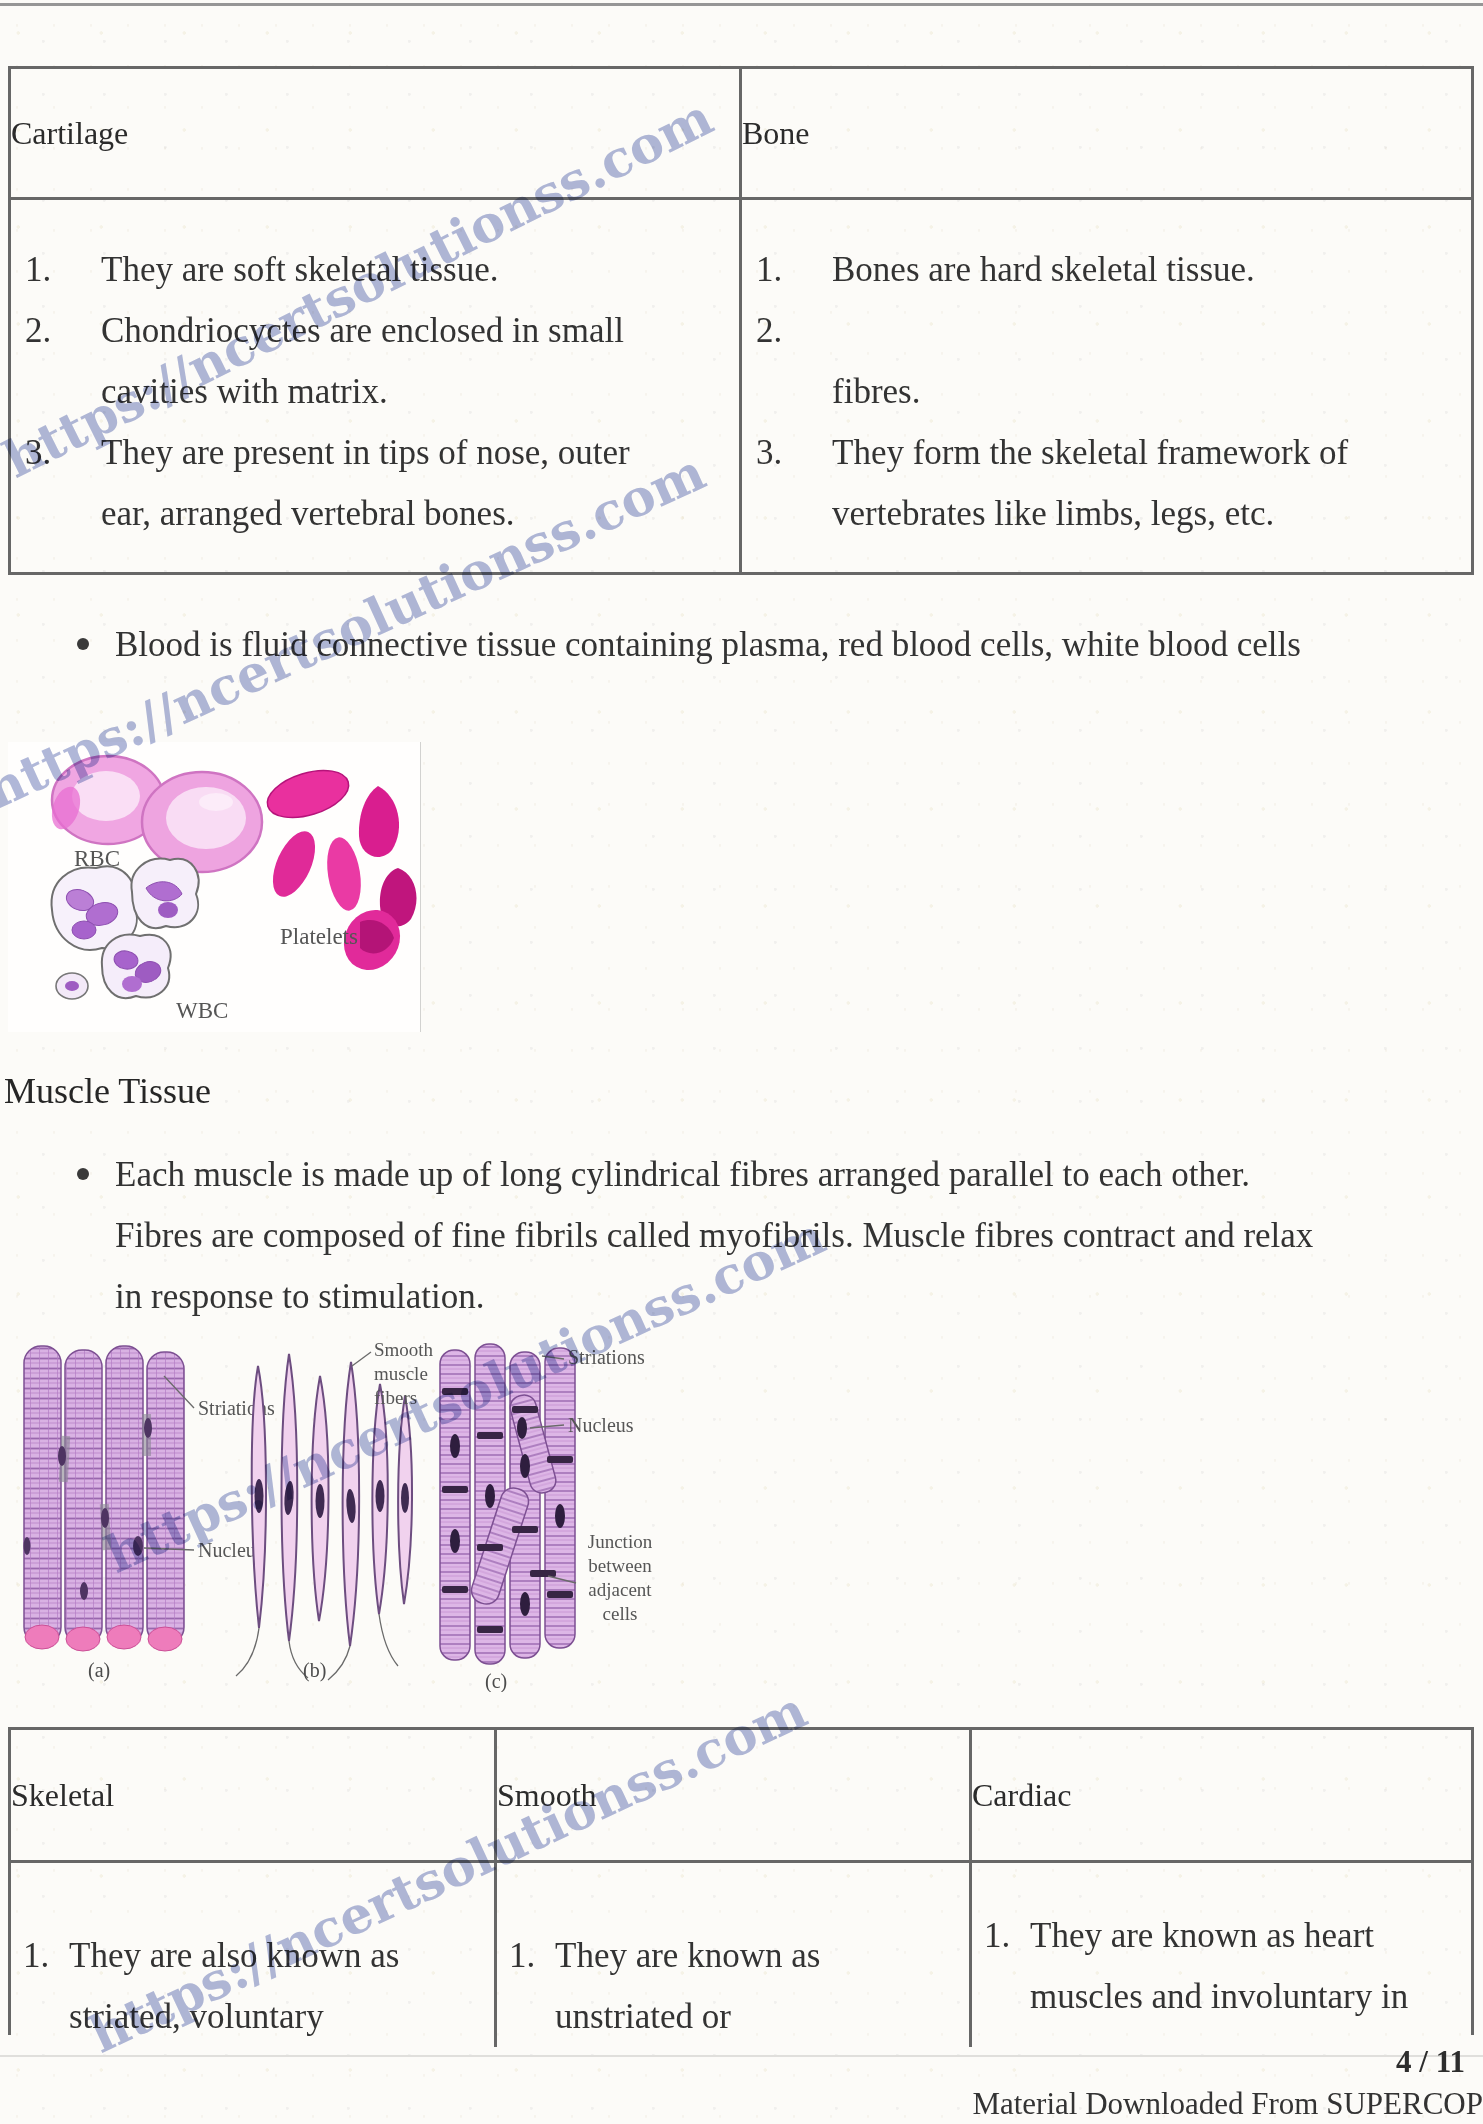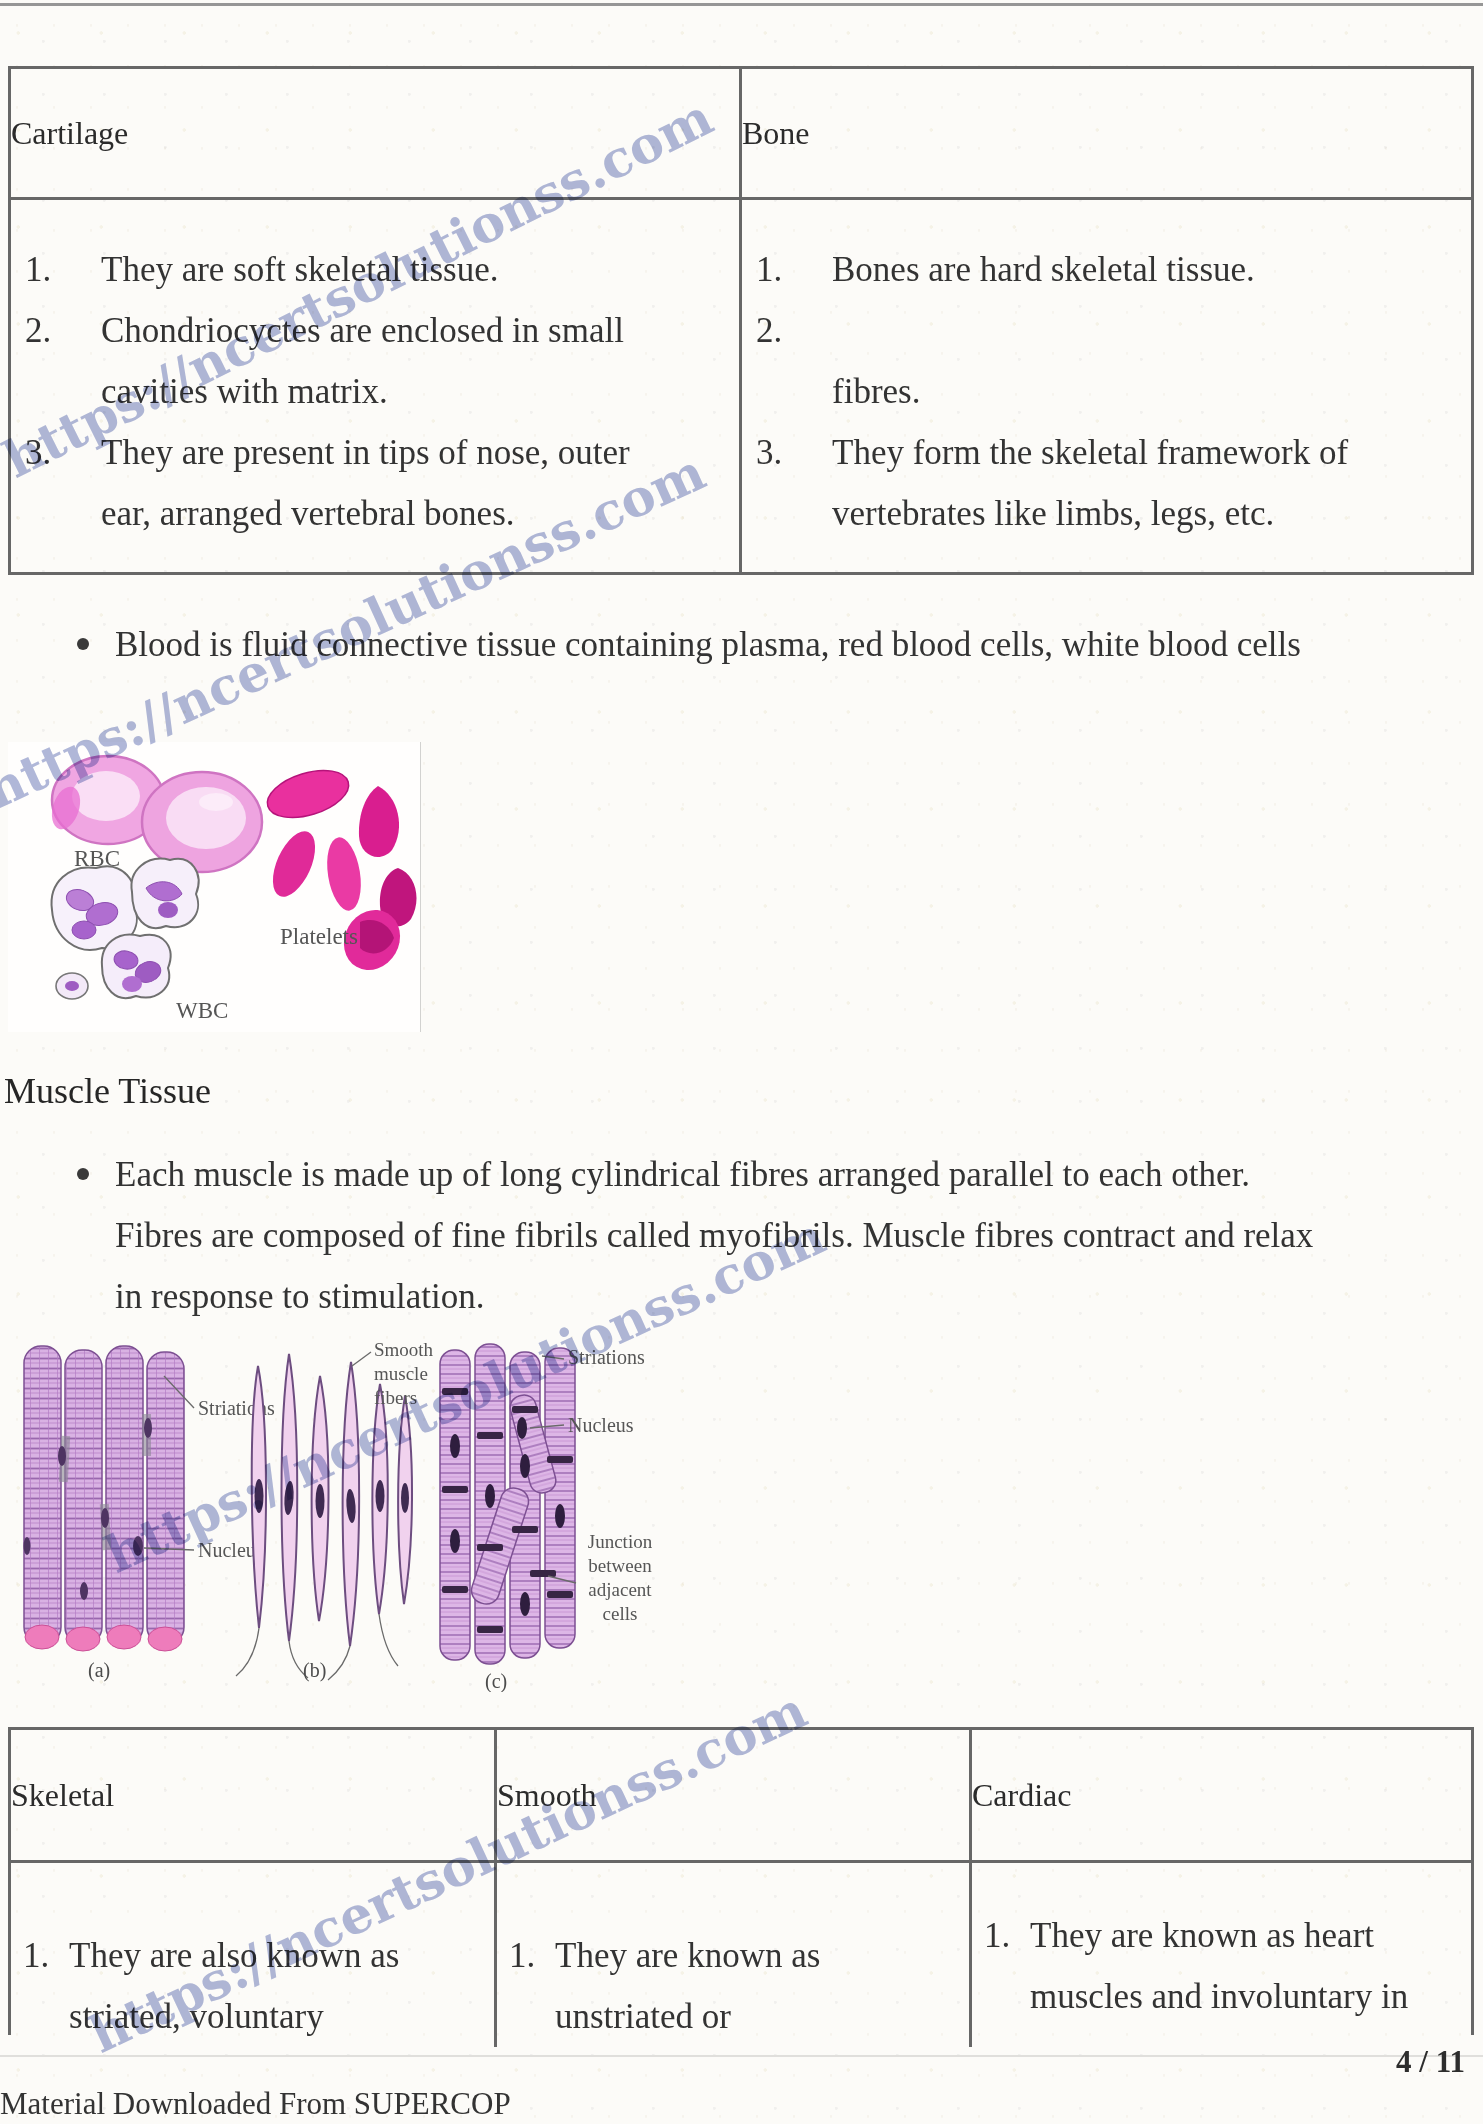--- a/index.html
+++ b/index.html
@@ -40,21 +40,21 @@
       border-right:1px solid #d2d2d0;}
   .musclefig{position:absolute;left:8px;top:1336px;width:682px;height:356px;}
   .bl{font:23px "Liberation Serif",serif;fill:#555;}
   .fl{font:20px "Liberation Serif",serif;fill:#565656;}
   .fs{font:19px "Liberation Serif",serif;fill:#565656;}
   .fc{font:20px "Liberation Serif",serif;fill:#4c4c4c;}
   .leader{stroke:#6a6a6a;stroke-width:1.3;fill:none;}
   
   .hairline{position:absolute;left:0;top:2055px;width:100%;height:2px;background:#e0dfdc;}
   .pageno{position:absolute;right:18px;top:2044px;font-weight:bold;font-size:31px;color:#2d2d2d;}
-  .credit{position:absolute;left:0;top:2086px;width:100%;text-align:left;font-size:31px;color:#333;}
+  .credit{position:absolute;left:0;top:2086px;width:100%;text-align:right;font-size:31px;color:#333;}
   
   .wm{position:absolute;white-space:nowrap;font-family:"DejaVu Serif",serif;font-weight:bold;
       font-size:51px;color:rgba(127,140,196,0.62);transform:translate(-50%,-50%) rotate(var(--r));
       mix-blend-mode:multiply;z-index:40;pointer-events:none;}
 </style>
 </head>
 <body>
 
 <div class="page">
 

